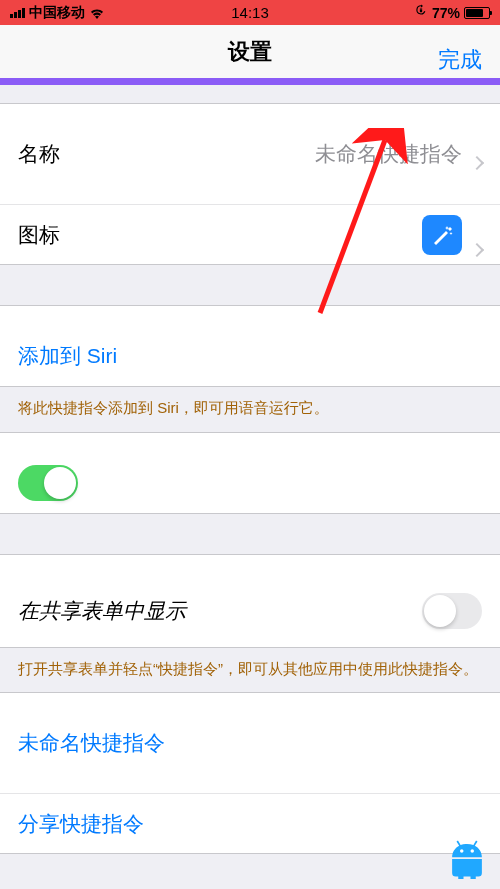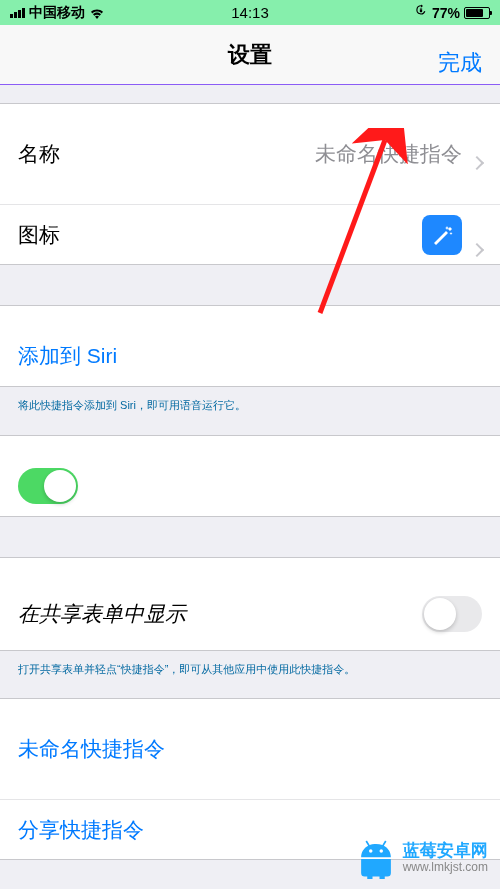--- a/index.html
+++ b/index.html
@@ -10,21 +10,21 @@
     }
     body {
       width: 500px;
       height: 889px;
       background: #efeff4;
       position: relative;
       overflow: hidden;
     }
     .status-bar {
       height: 25px;
-      background: #86efac;
+      background: #ef4444;
       display: flex;
       justify-content: space-between;
       align-items: center;
       padding: 0 10px;
       font-size: 14px;
       font-weight: 600;
     }
     .status-left, .status-right {
       display: flex;
       align-items: center;
@@ -79,21 +79,21 @@
     }
     .battery-fill {
       height: 100%;
       width: 77%;
       background: #000;
       border-radius: 1px;
     }
     .nav-bar {
       height: 60px;
       background: #f8f8f8;
-      border-bottom: 1px solid #8b5cf6;
+      border-bottom: 7px solid #8b5cf6;
       display: flex;
       align-items: center;
       justify-content: center;
       position: relative;
     }
     .nav-title {
       font-size: 22px;
       font-weight: 600;
     }
     .nav-done {
@@ -145,23 +145,23 @@
       display: flex;
       align-items: center;
       justify-content: center;
     }
     .app-icon svg {
       width: 24px;
       height: 24px;
       fill: #fff;
     }
     .footer-text {
-      font-size: 11px;
-      color: #0369a1;
-      padding: 10px 18px 21px;
+      font-size: 15px;
+      color: #a16207;
+      padding: 10px 18px 12px;
       line-height: 1.5;
     }
     .toggle {
       width: 60px;
       height: 36px;
       border-radius: 18px;
       position: relative;
       transition: background .2s;
     }
     .toggle.on { background: #4cd964; }
@@ -327,17 +327,13 @@
       <path d="M0,0 L12,6 L0,12 L3,6 z" fill="#ff1a1a"></path>
     </marker>
   </defs>
   <line x1="50" y1="185" x2="115" y2="12" stroke="#ff1a1a" stroke-width="5" marker-end="url(#ah)"></line>
 </svg>
 
 <div class="watermark">
   <svg class="wm-icon" viewBox="0 0 48 48">
     <path fill="#20a8ff" d="M15 10l-3-5 1.7-1 3 5A17 17 0 0 1 24 8c2.6 0 5 .4 7.3 1l3-5 1.7 1-3 5c5 2.7 8 7.6 8 13H7c0-5.4 3-10.3 8-13zm3 8a2 2 0 1 0 0-4 2 2 0 0 0 0 4zm12 0a2 2 0 1 0 0-4 2 2 0 0 0 0 4zM7 25h34v16a4 4 0 0 1-4 4h-3v5h-6v-5h-8v5h-6v-5h-3a4 4 0 0 1-4-4V25z"></path>
   </svg>
-  <div class="wm-text">
-    <span class="wm-name">蓝莓安卓网</span>
-    <span class="wm-url">www.lmkjst.com</span>
-  </div>
 </div>
 
 </body></html>

